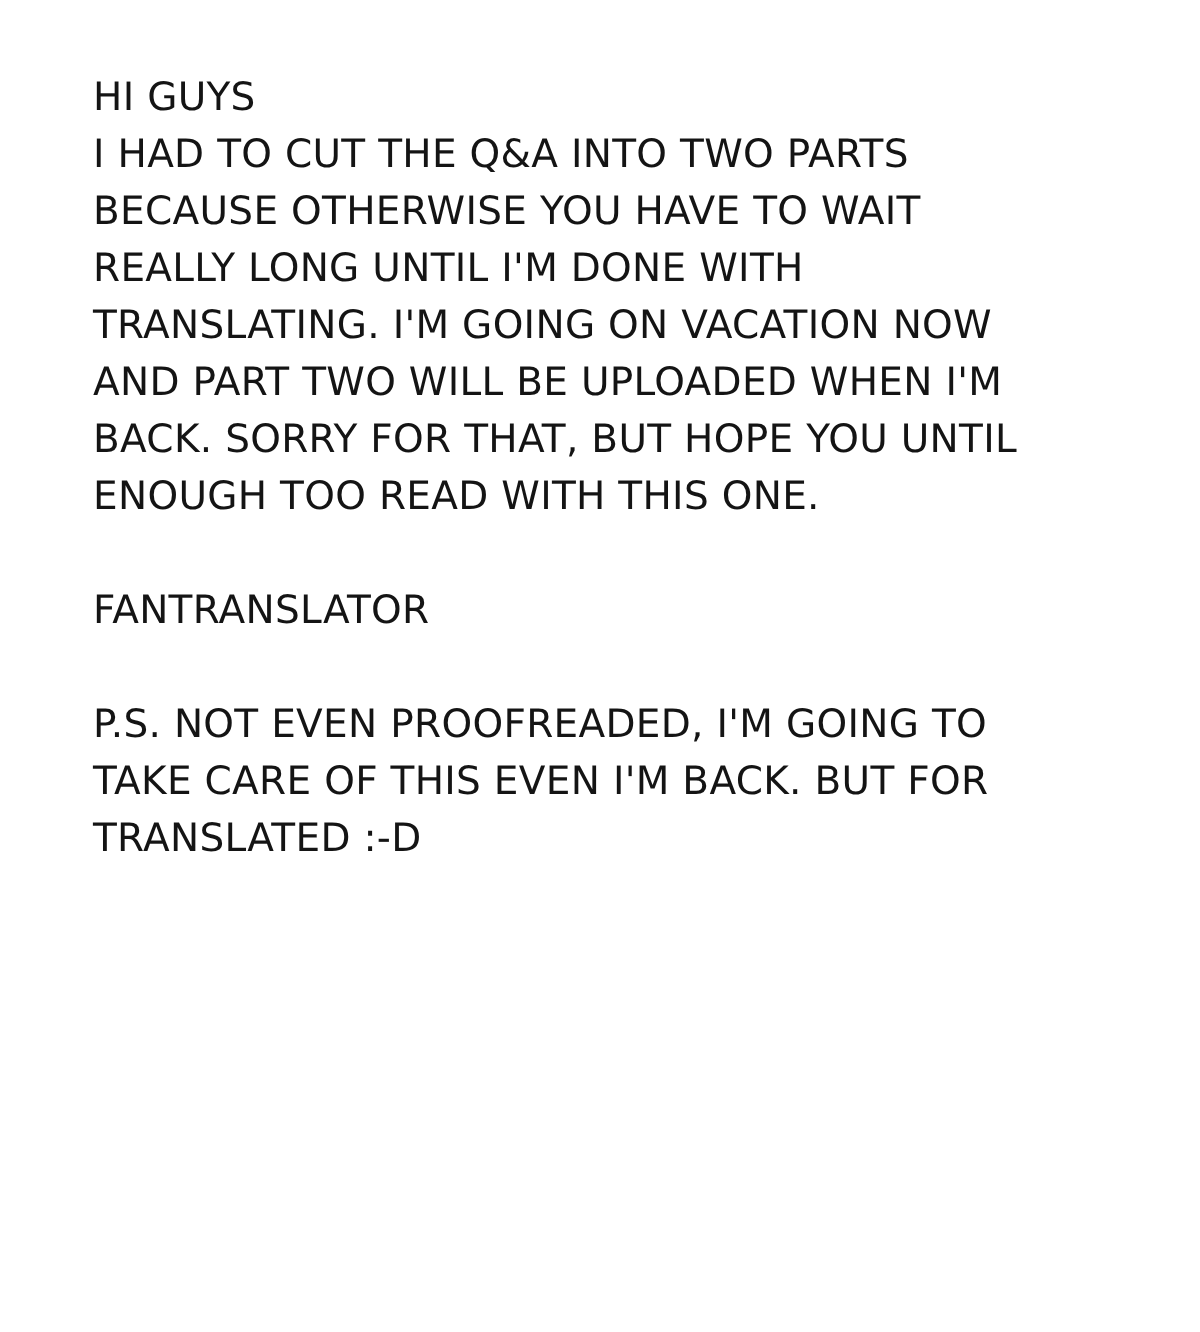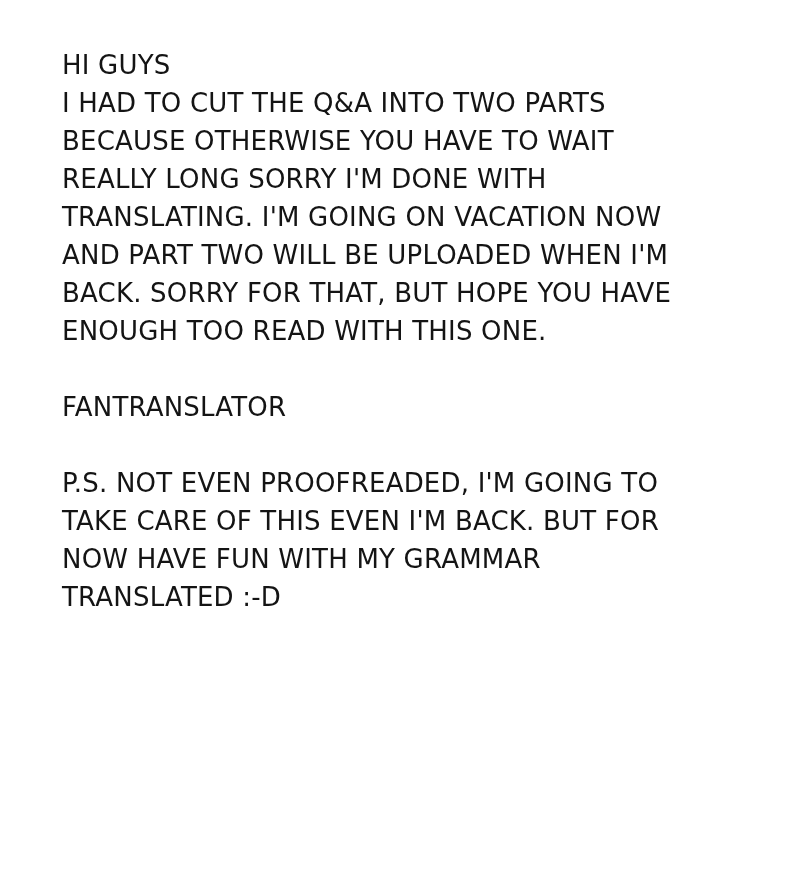--- a/index.html
+++ b/index.html
@@ -31,26 +31,25 @@
   }
 </style>
 </head>
 <body>
 
 <div class="page">
   <div class="note-text">
     <div class="line">HI GUYS</div>
     <div class="line">I HAD TO CUT THE Q&amp;A INTO TWO PARTS</div>
     <div class="line">BECAUSE OTHERWISE YOU HAVE TO WAIT</div>
-    <div class="line">REALLY LONG SORRY I'M DONE WITH</div>
+    <div class="line">REALLY LONG UNTIL I'M DONE WITH</div>
     <div class="line">TRANSLATING. I'M GOING ON VACATION NOW</div>
     <div class="line">AND PART TWO WILL BE UPLOADED WHEN I'M</div>
-    <div class="line">BACK. SORRY FOR THAT, BUT HOPE YOU HAVE</div>
+    <div class="line">BACK. SORRY FOR THAT, BUT HOPE YOU UNTIL</div>
     <div class="line">ENOUGH TOO READ WITH THIS ONE.</div>
     <div class="line"></div>
     <div class="line">FANTRANSLATOR</div>
     <div class="line"></div>
     <div class="line">P.S. NOT EVEN PROOFREADED, I'M GOING TO</div>
     <div class="line">TAKE CARE OF THIS EVEN I'M BACK. BUT FOR</div>
-    <div class="line">NOW HAVE FUN WITH MY GRAMMAR</div>
     <div class="line">TRANSLATED :-D</div>
   </div>
 </div>
 
 </body></html>

